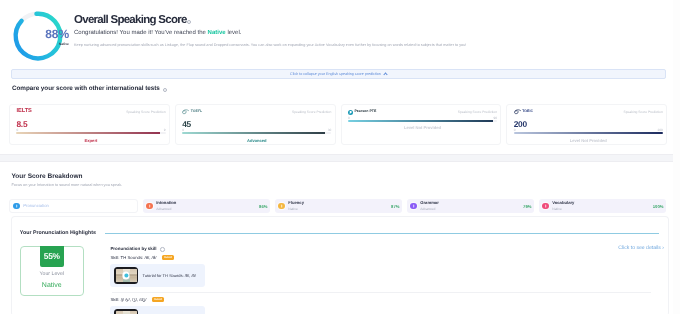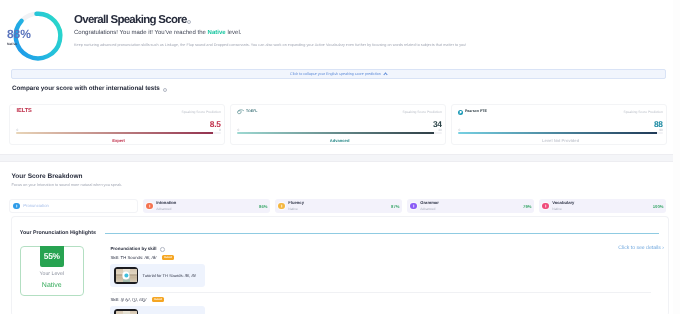--- a/index.html
+++ b/index.html
@@ -4,21 +4,21 @@
 <style>
 *{box-sizing:border-box;margin:0;padding:0;}
 html,body{width:680px;height:314px;overflow:hidden;}
 body{background:#fdfdfd;font-family:"Liberation Sans",sans-serif;-webkit-font-smoothing:antialiased;text-rendering:geometricPrecision;}
 .page{position:relative;width:673px;height:314px;background:#fff;overflow:hidden;}
 
 
 .hero{display:flex;align-items:flex-start;padding:4px 10px 0 7px;}
 .donut-wrap{width:62px;height:56px;position:relative;flex:none;margin-top:5px;}
 .donut-wrap svg{display:block;}
-.donut-center{position:absolute;left:0;top:0;width:62px;height:56px;display:flex;flex-direction:column;align-items:flex-start;justify-content:center;}
+.donut-center{position:absolute;left:0;top:0;width:62px;height:56px;display:flex;flex-direction:column;align-items:flex-end;justify-content:center;}
 .donut-pct{font-size:12px;font-weight:bold;color:#5a74bd;letter-spacing:-0.1px;line-height:1;}
 .donut-lvl{font-size:3.4px;font-weight:bold;color:#3e4353;margin-top:2.5px;}
 .hero-txt{padding-left:5px;padding-top:10px;}
 .hero-title{font-size:11.5px;font-weight:bold;color:#272c3c;letter-spacing:-0.72px;display:flex;align-items:center;gap:0;line-height:1.1;}
 .ico-info{display:inline-block;width:4.6px;height:4.6px;border:0.7px solid #b3b8c4;border-radius:50%;position:relative;top:1.5px;flex:none;}
 .hero-sub{font-size:6px;color:#3e4353;margin-top:3.5px;letter-spacing:0.02px;}
 .hero-sub .accent{color:#18c6a0;font-weight:bold;}
 .hero-note{font-size:3.8px;color:#a2a7b4;margin-top:6.5px;line-height:1.25;white-space:nowrap;}
 
 
@@ -30,21 +30,21 @@
 .sec-hd{display:flex;align-items:center;gap:3px;margin:6px 0 0 12px;}
 .sec-hd .t{font-size:6.35px;font-weight:bold;color:#272c3c;letter-spacing:-0.05px;}
 .cards{display:flex;gap:5px;margin:12px 6px 0 9px;}
 .card{flex:1;border:1px solid #f3f4f6;border-radius:3px;padding:3px 3.2px 3px 6.4px;background:#fff;height:41px;}
 .card-top{display:flex;align-items:center;justify-content:space-between;height:8px;position:relative;}
 .brand{font-size:5.7px;font-weight:bold;letter-spacing:-0.05px;display:flex;align-items:center;gap:1.6px;line-height:1;}
 .logo{display:flex;align-items:center;}
 .brand.small{font-size:3.5px;letter-spacing:0.02px;}
 .logo svg{display:block;}
 .pred{font-size:3.35px;color:#bcc0c9;line-height:1;position:absolute;right:0;top:3.2px;}
-.score{text-align:right;font-size:8.4px;font-weight:bold;margin-top:4px;line-height:1;letter-spacing:-0.2px;}
+.score{text-align:left;font-size:8.4px;font-weight:bold;margin-top:4px;line-height:1;letter-spacing:-0.2px;}
 .bar-row{display:flex;align-items:center;justify-content:space-between;font-size:3.2px;color:#b8bcc6;margin-top:0.5px;line-height:1;}
 .track{height:1.8px;border-radius:1px;margin-top:0px;}
 .lvl{text-align:center;font-size:4.1px;font-weight:bold;margin-top:3.8px;}
 
 
 .gapband{height:8px;background:#f4f5f8;margin-top:9px;border-top:1px solid #ededf1;border-bottom:1px solid #ededf1;}
 .bd-hd{margin:11px 0 0 11.5px;}
 .bd-hd .t{font-size:6.5px;font-weight:bold;color:#272c3c;}
 .bd-hd .s{font-size:3.85px;color:#a2a7b4;margin-top:3px;}
 .metrics{display:flex;gap:5px;margin:12px 7px 0 9px;}
@@ -153,47 +153,67 @@
             <span class="logo">
               <svg viewBox="0 0 30 22" width="7" height="5.2">
       <ellipse cx="10" cy="13.5" rx="8" ry="6.2" fill="none" stroke="#6f9ea0" stroke-width="3.4" transform="rotate(-20 10 13.5)"></ellipse>
       <path d="M4 8.5 C11 1.5 21 1.5 28 6.5" fill="none" stroke="#6f9ea0" stroke-width="3.4" stroke-linecap="round"></path>
     </svg>
             </span>
             <span>TOEFL</span>
           </div>
       <div class="pred">Speaking Score Prediction</div>
         </div>
-      <div class="score" style="color:#2c4449">34</div>
+      <div class="score" style="color:#2c4449">45</div>
       <div class="bar-row">
           <span>0</span>
           <span>30</span>
         </div>
       <div class="track" style="background:linear-gradient(90deg,#9ed9d2,#2f3e46 96%,#f2f2f5 96%)"></div>
       <div class="lvl" style="color:#2b8a8a">Advanced</div>
       </div>
       <div class="card">
         <div class="card-top">
       <div class="brand small" style="color:#2f3e46">
             <span class="logo">
               <svg viewBox="0 0 12 12" width="5" height="5">
       <circle cx="6" cy="6" r="6" fill="#1798b5"></circle>
       <path d="M4.2 2.6 h2.6 a2.3 2.3 0 0 1 0 4.6 H5.6 v2.2 H4.2 z" fill="#fff"></path>
               </svg>
             </span>
             <span>Pearson PTE</span>
           </div>
       <div class="pred">Speaking Score Prediction</div>
         </div>
-      <div class="score" style="color:#1d8ba3">88</div>
       <div class="bar-row">
           <span>0</span>
           <span>90</span>
         </div>
       <div class="track" style="background:linear-gradient(90deg,#76d0e2,#203a57 97%,#f2f2f5 97%)"></div>
+      <div class="lvl" style="color:#c9ccd4">Level Not Provided</div>
+      </div>
+      <div class="card">
+        <div class="card-top">
+      <div class="brand small" style="color:#253a7d">
+            <span class="logo">
+              <svg viewBox="0 0 30 22" width="7" height="5.2">
+      <ellipse cx="10" cy="13.5" rx="8" ry="6.2" fill="none" stroke="#3c4a6e" stroke-width="3.4" transform="rotate(-20 10 13.5)"></ellipse>
+      <path d="M4 8.5 C11 1.5 21 1.5 28 6.5" fill="none" stroke="#3c4a6e" stroke-width="3.4" stroke-linecap="round"></path>
+    </svg>
+            </span>
+            <span>TOEIC</span>
+          </div>
+      <div class="pred">Speaking Score Prediction</div>
+        </div>
+      <div class="score" style="color:#27386b">200</div>
+      <div class="bar-row">
+          <span>0</span>
+          <span>200</span>
+        </div>
+      <div class="track" style="background:linear-gradient(90deg,#bac6de,#1b2a5e 100%,#f2f2f5 100%)"></div>
       <div class="lvl" style="color:#c9ccd4">Level Not Provided</div>
       </div>
     </div>
 
   <div class="gapband"></div>
 
   <div class="bd-hd">
     <div class="t">Your Score Breakdown</div>
     <div class="s">Focus on your Intonation to sound more natural when you speak.</div>
   </div>

